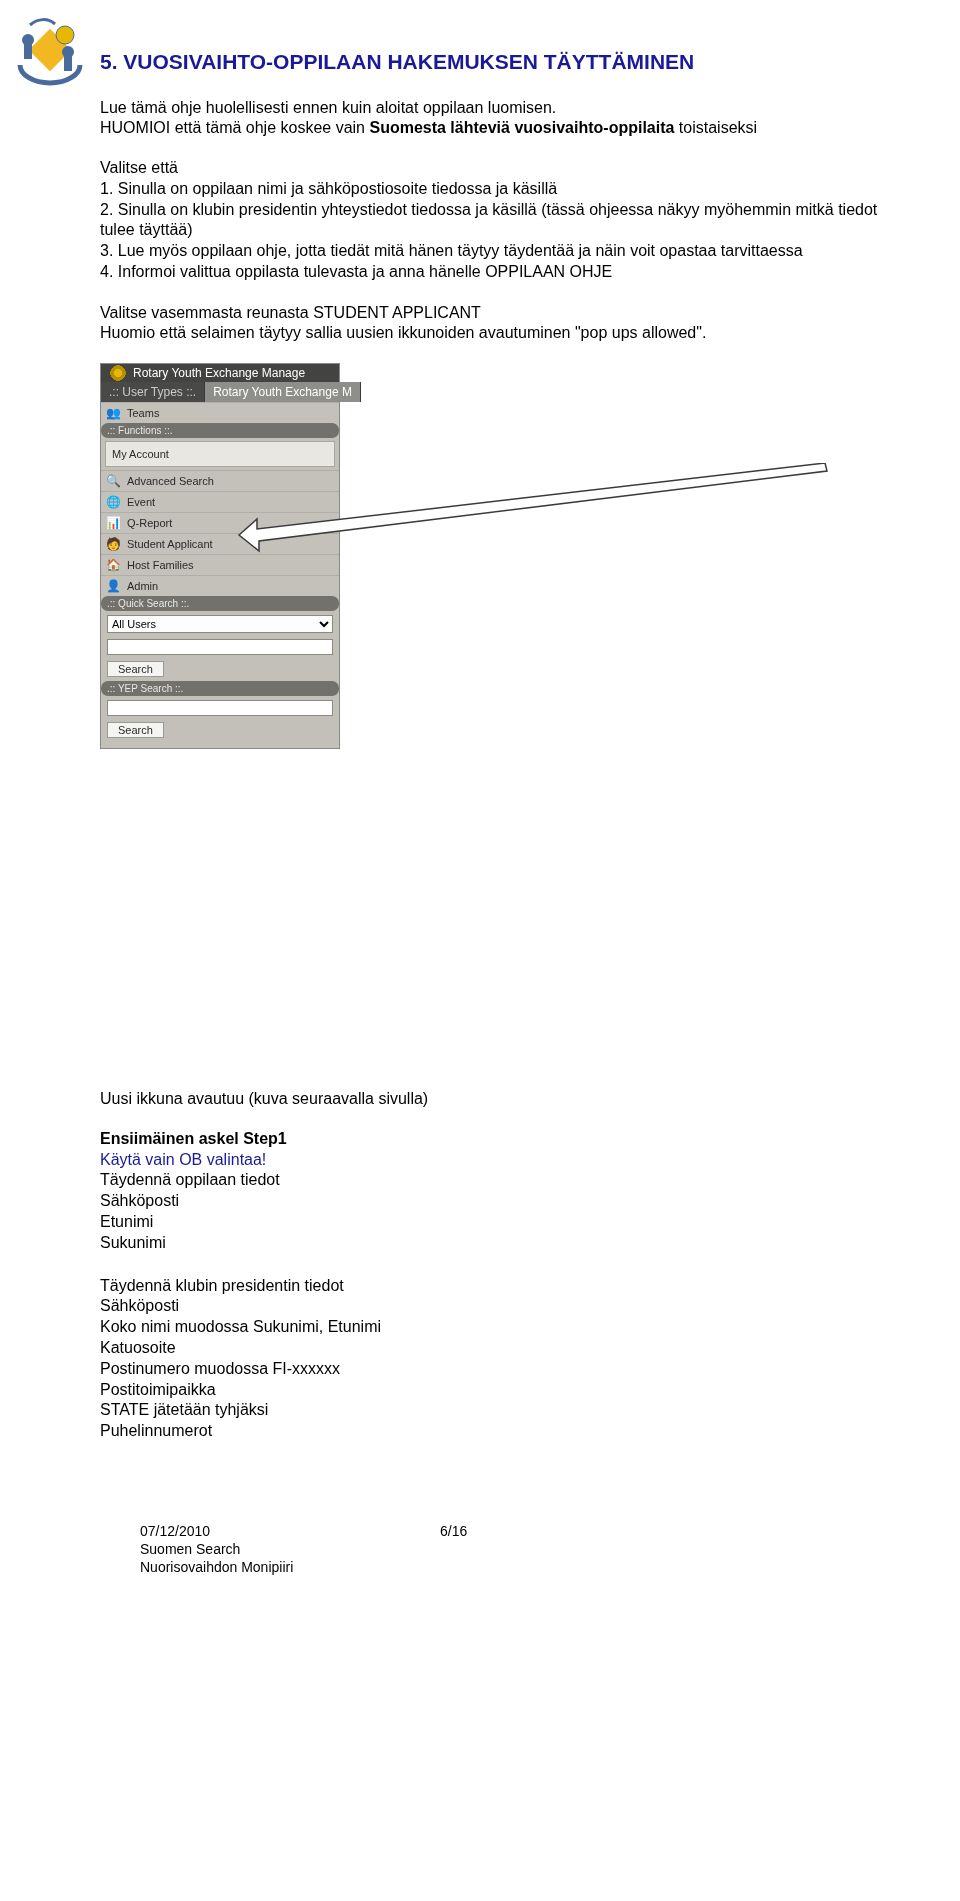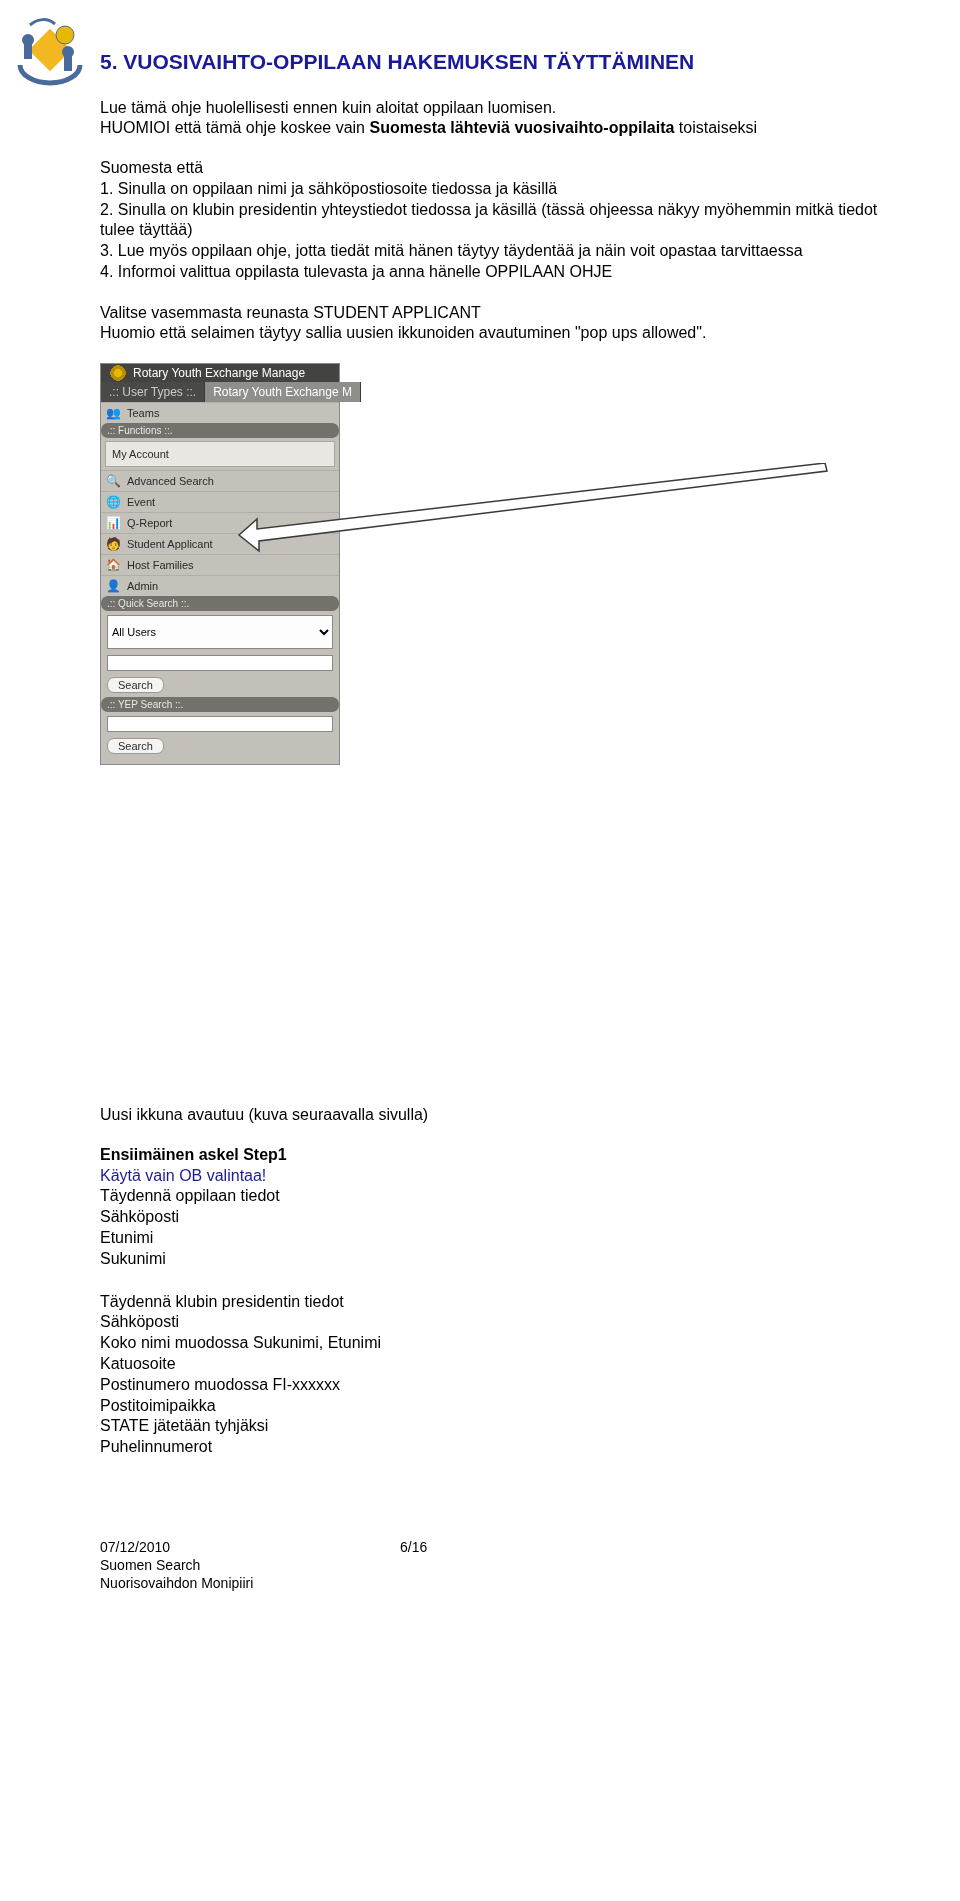--- a/index.html
+++ b/index.html
@@ -97,37 +97,37 @@
   .ryem-item.box {
     padding: 6px 6px;
   }
   .ryem-btn {
     display: inline-block;
     background: #f4f4f2;
     border: 1px solid #9a9a95;
     padding: 1px 10px;
     margin: 4px 6px;
     font-size: 11px;
-    border-radius: 7px;
+    border-radius: 0;
     color: #2a2a2a;
   }
   .ryem-input {
     width: calc(100% - 12px);
     margin: 4px 6px 2px 6px;
     height: 16px;
     background: #fff;
     border: 1px solid #8a8a82;
     box-sizing: border-box;
     font-size: 11px;
     padding: 0 2px;
   }
   .ryem-select {
     width: calc(100% - 12px);
     margin: 4px 22px 2px 6px;
-    height: 34px;
+    height: 18px;
     background: #fdfdfd;
     border: 1px solid #8a8a82;
     box-sizing: border-box;
     font-size: 11px;
   }
   .arrow-svg {
     position: absolute;
     top: 100px;
     left: 135px;
     pointer-events: none;
@@ -137,20 +137,21 @@
     font-size: 16px;
     font-weight: bold;
     margin: 0;
   }
   .blue { color: #1a1a99; }
   .lines p { margin: 0; line-height: 1.3; font-size: 16px; }
   .footer {
     margin-top: 80px;
     font-size: 14px;
     line-height: 1.3;
+    margin-left: 40px;
   }
   .footer-row { display: flex; }
   .footer-row .left { width: 300px; }
 </style>
 </head>
 <body>
 
 <div class="logo-area">
   <svg viewBox="0 0 80 80" width="80" height="80">
     <rect x="25" y="25" width="30" height="30" fill="#f2b821" transform="rotate(45 40 40)"></rect>
@@ -167,21 +168,21 @@
 <div class="page">
 
   <h1>5.  VUOSIVAIHTO-OPPILAAN HAKEMUKSEN TÄYTTÄMINEN</h1>
 
   <p>
     <span>Lue tämä ohje huolellisesti ennen kuin aloitat oppilaan luomisen.</span><br>
     <span>HUOMIOI että tämä ohje koskee vain </span><b>Suomesta lähteviä vuosivaihto-oppilaita</b><span> toistaiseksi</span>
   </p>
 
   <div class="lines">
-    <p>Suomesta että</p>
+    <p>Valitse että</p>
     <p>1. Sinulla on oppilaan nimi ja sähköpostiosoite tiedossa ja käsillä</p>
     <p>2. Sinulla on klubin presidentin yhteystiedot tiedossa ja käsillä (tässä ohjeessa näkyy myöhemmin mitkä tiedot tulee täyttää)</p>
     <p>3. Lue myös oppilaan ohje, jotta tiedät mitä hänen täytyy täydentää ja näin voit opastaa tarvittaessa</p>
     <p>4. Informoi valittua oppilasta tulevasta ja anna hänelle OPPILAAN OHJE</p>
   </div>
 
   <p style="margin-top:20px">
     <span>Valitse vasemmasta reunasta STUDENT APPLICANT</span><br>
     <span>Huomio että selaimen täytyy sallia uusien ikkunoiden avautuminen "pop ups allowed".</span>
   </p>

